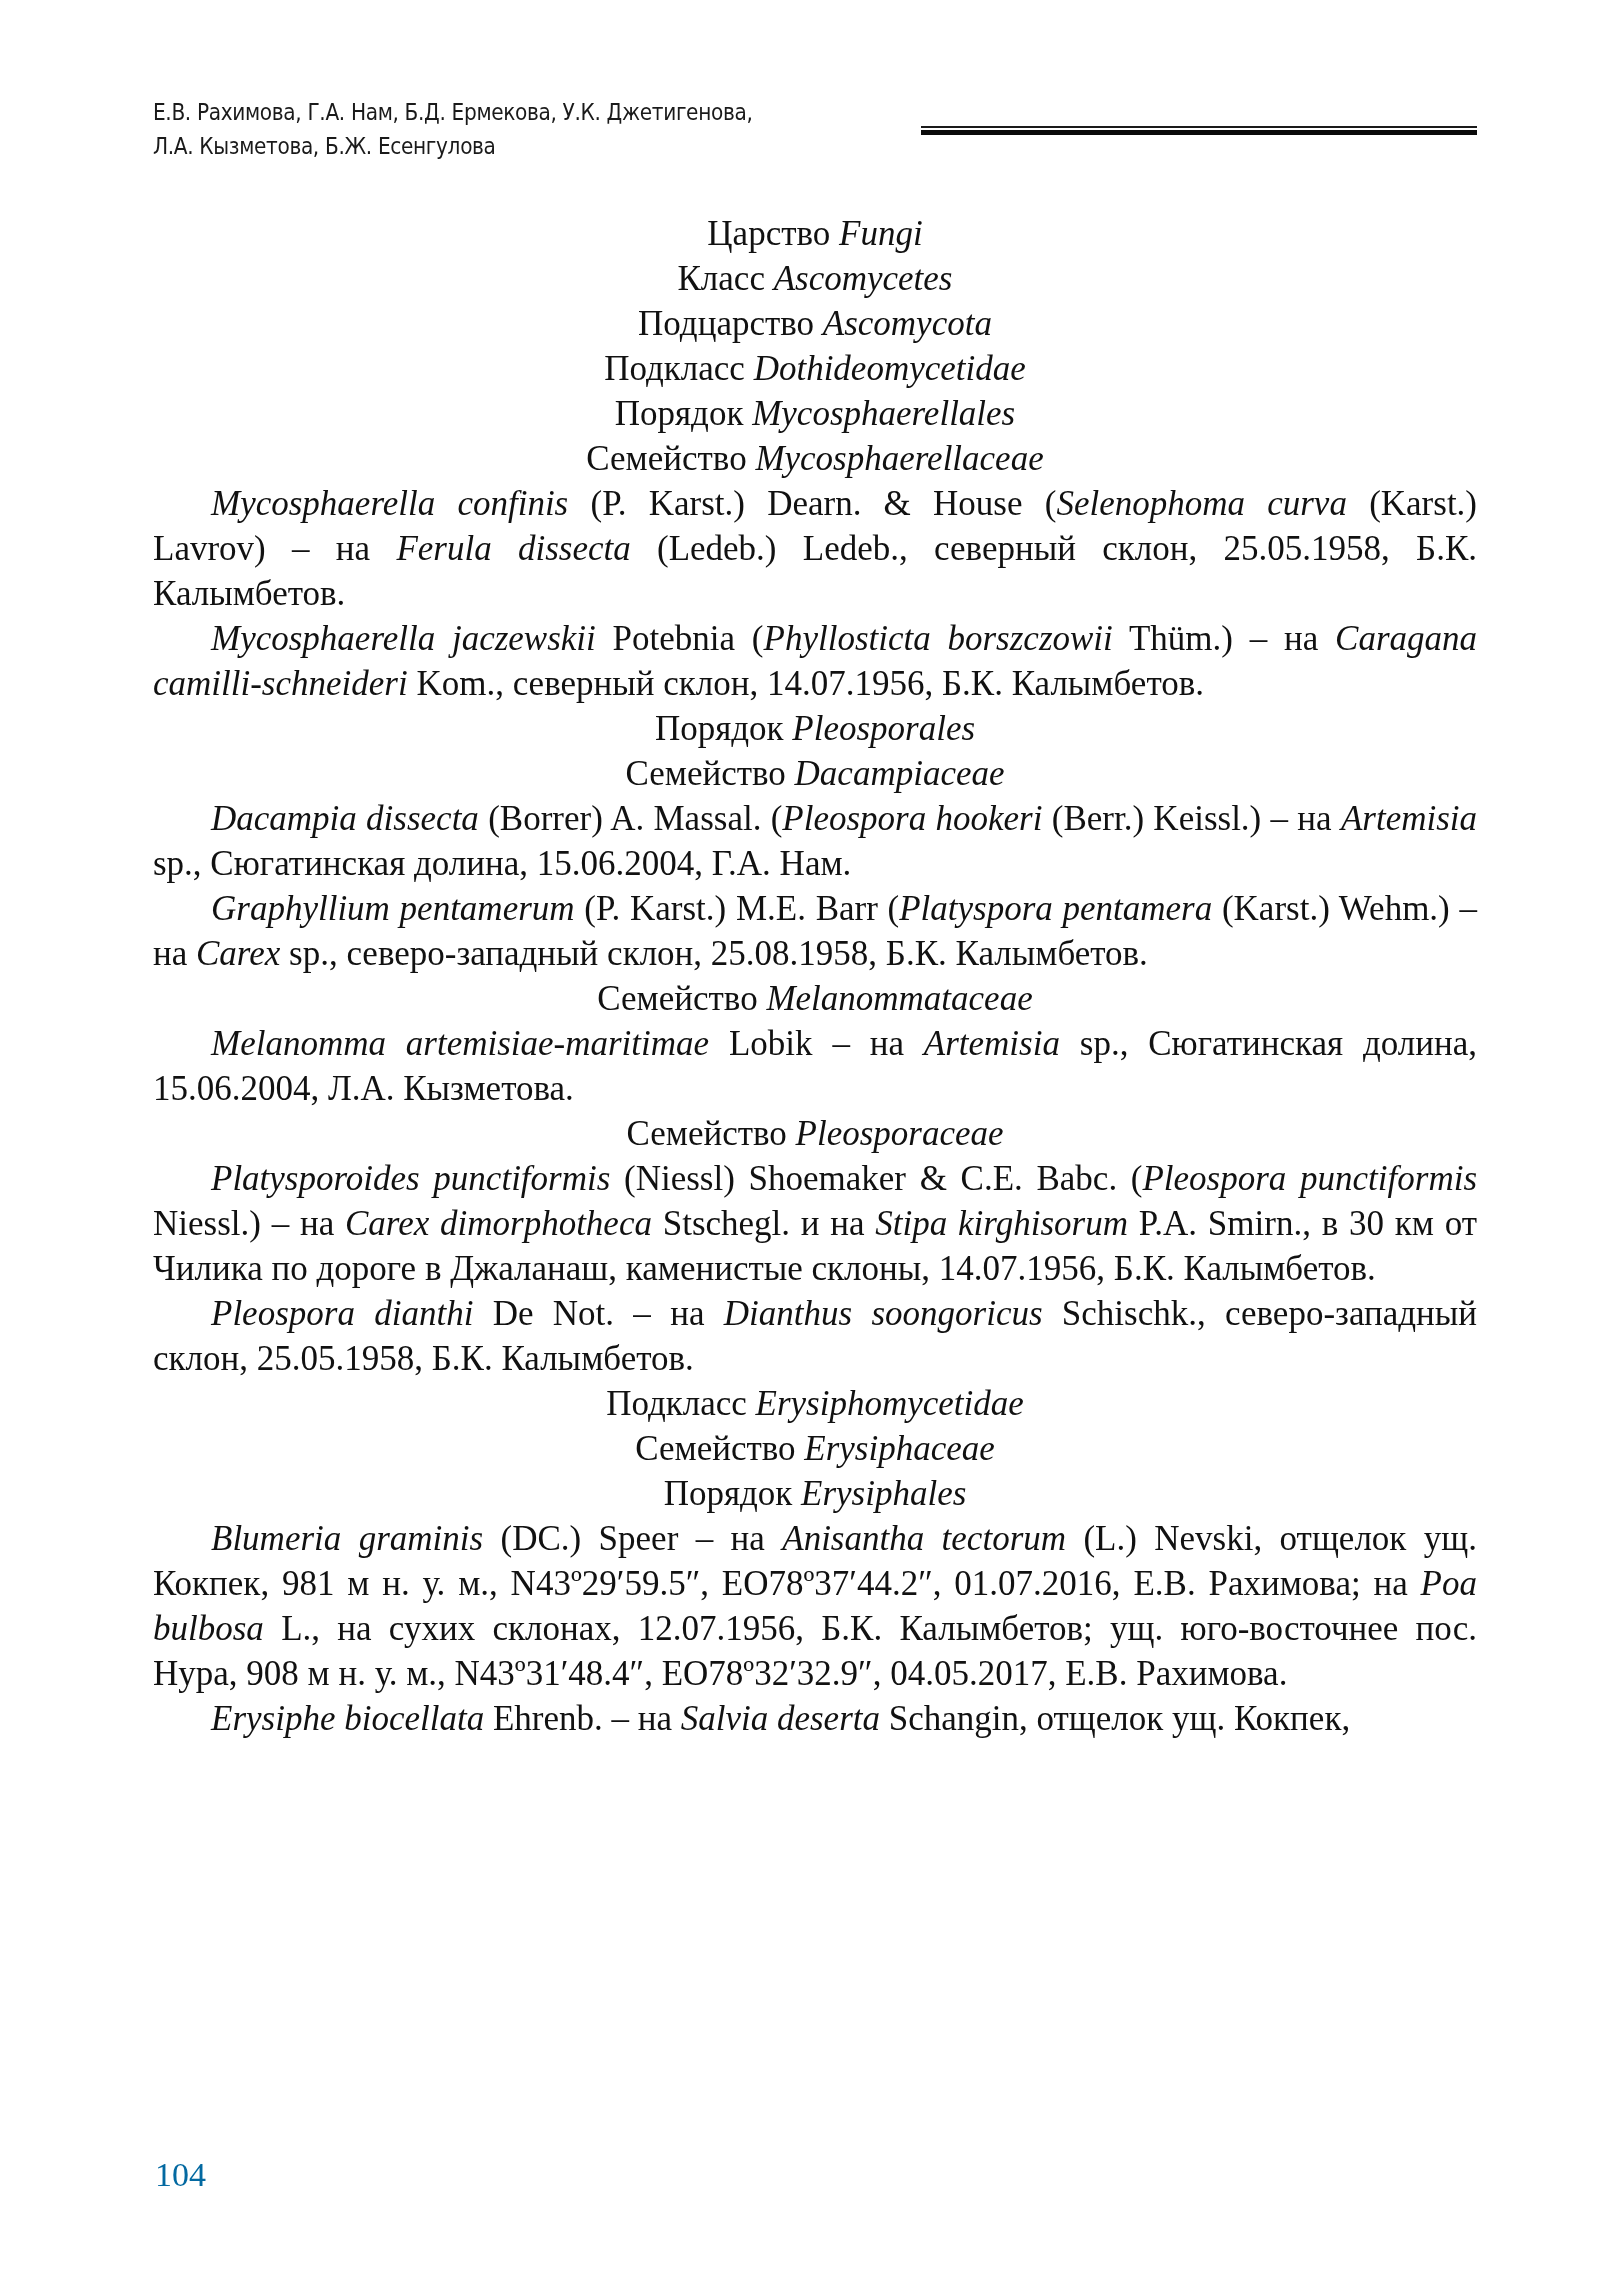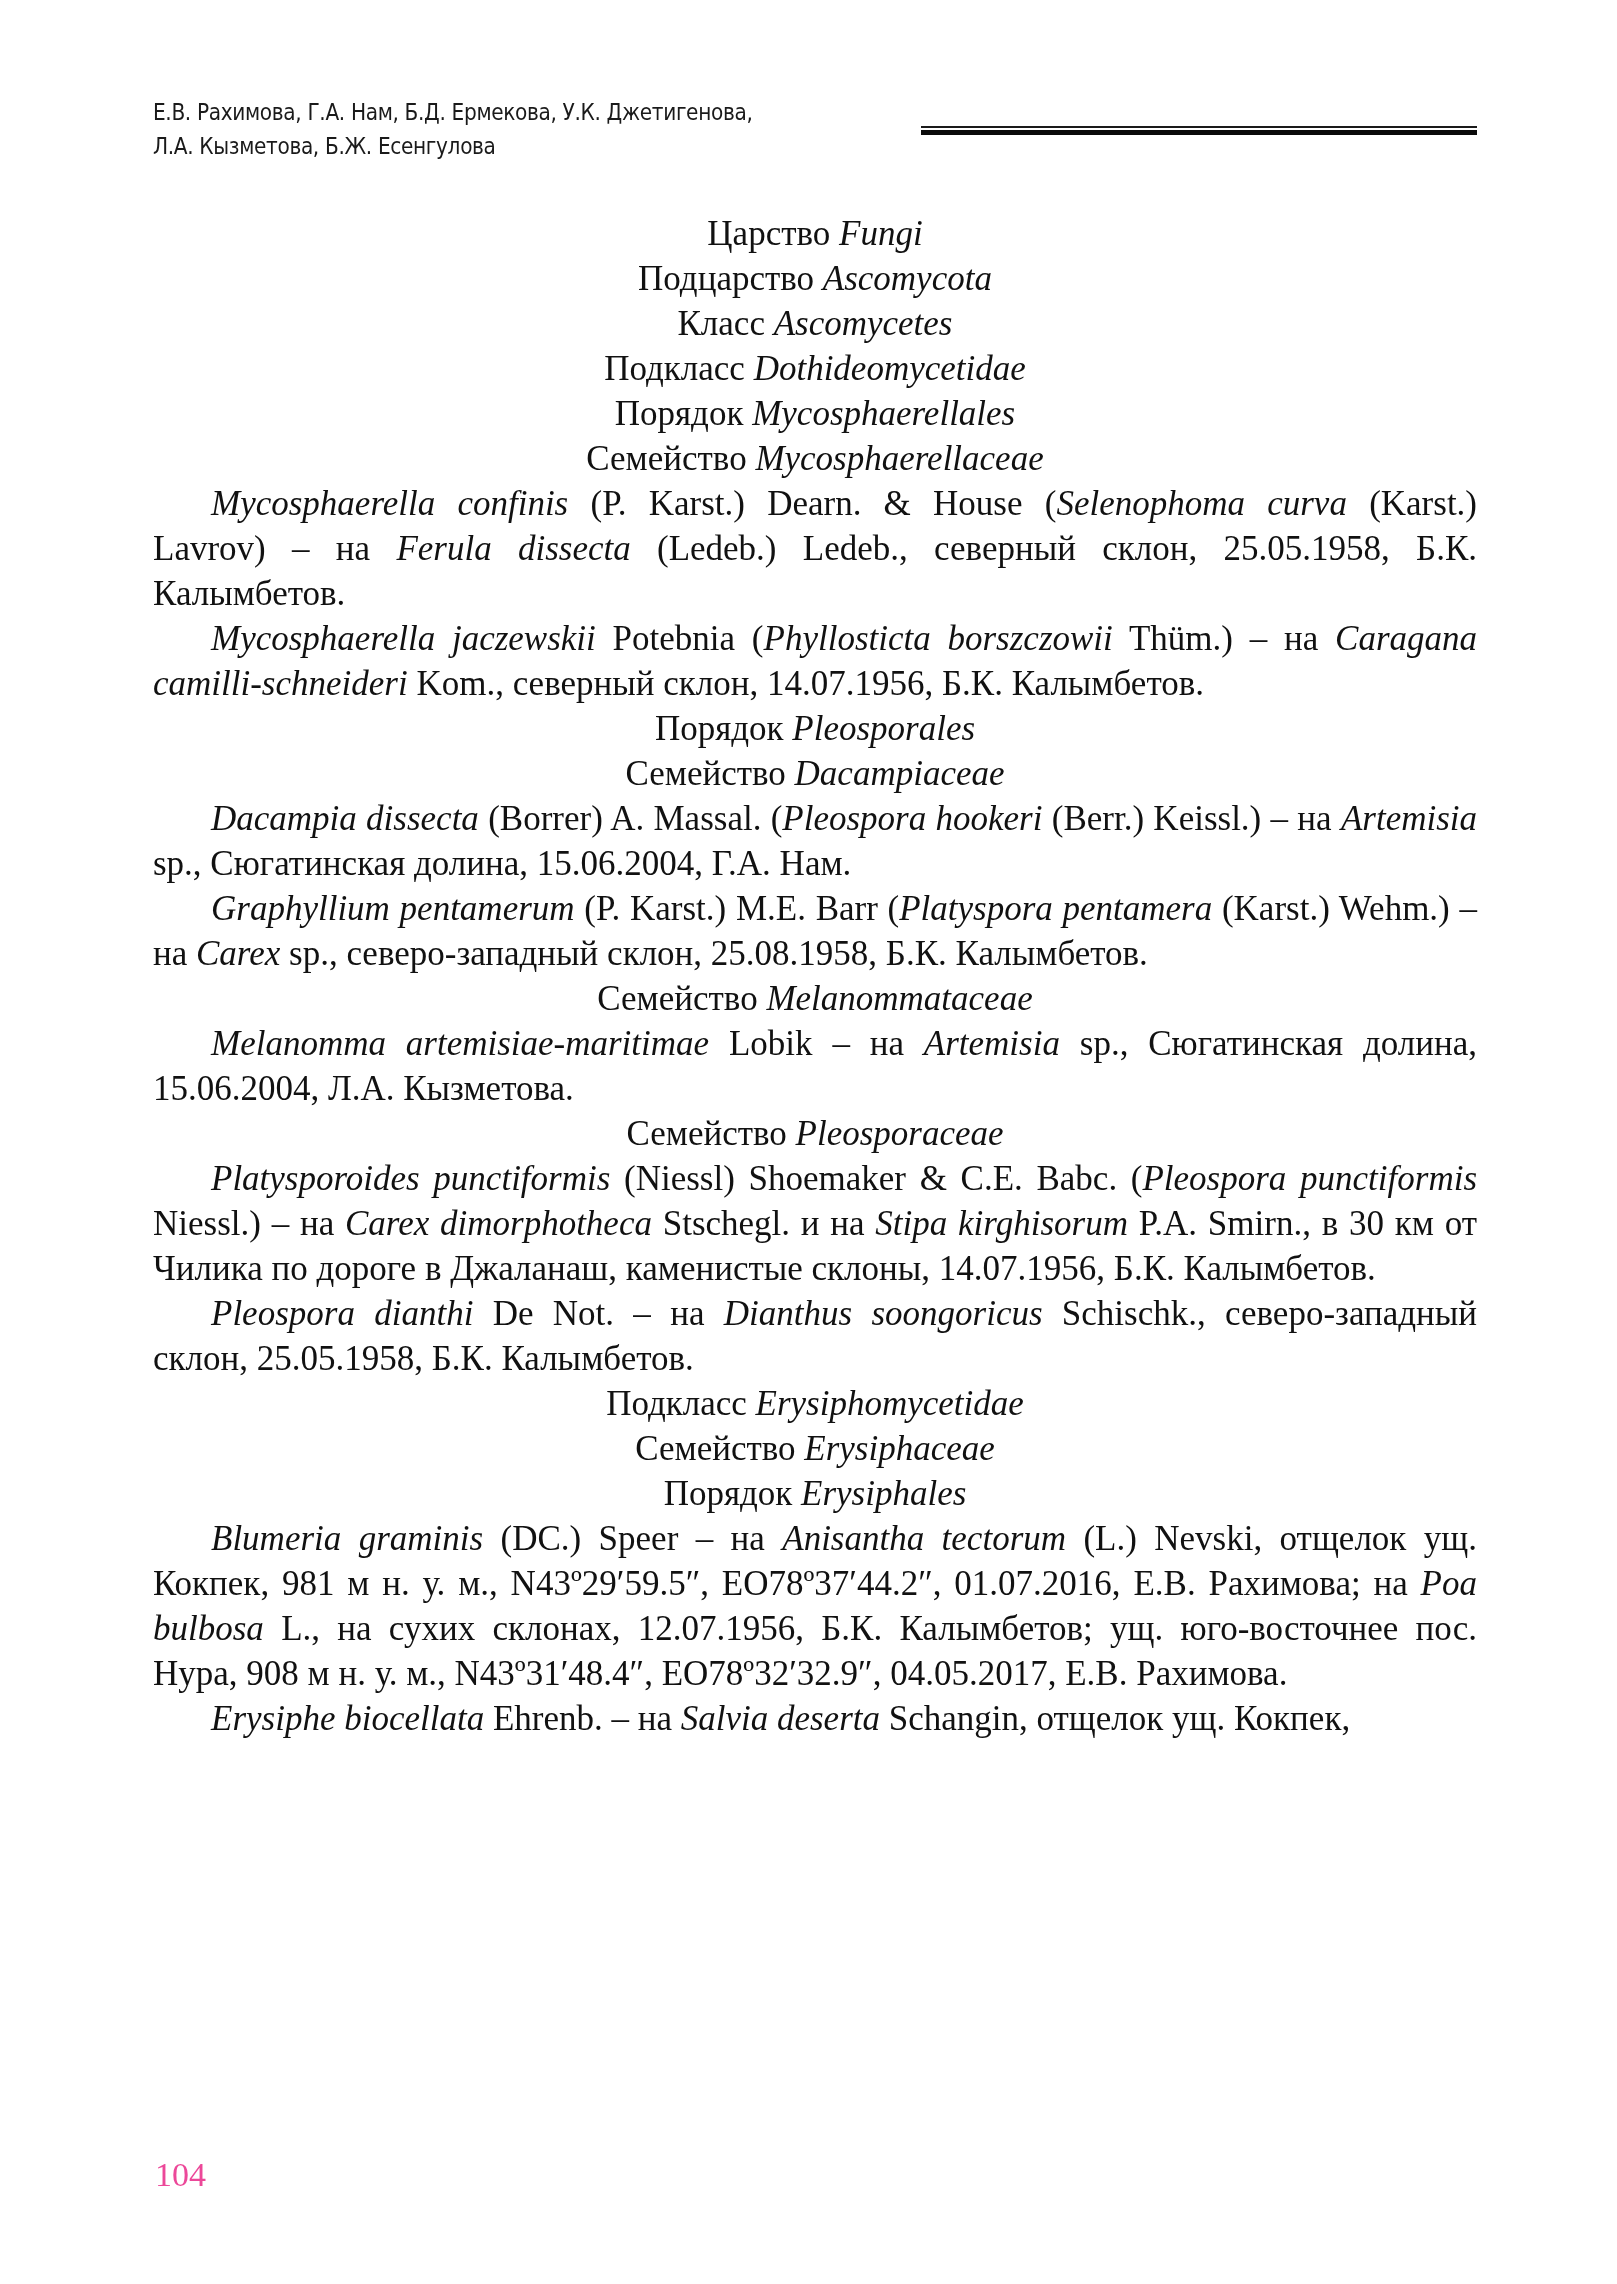--- a/index.html
+++ b/index.html
@@ -16,40 +16,40 @@
   .body-text {
     position: absolute; left: 153px; top: 211px; width: 1324px;
     font-family: "Liberation Serif", serif; font-size: 35px; line-height: 45px;
     color: #111;
   }
   .body-text p { margin: 0; text-align: justify; text-indent: 58px; hyphens: manual; }
   .body-text .center { text-align: center; text-indent: 0; }
   .body-text i { font-style: italic; }
   .page-number {
     position: absolute; left: 155px; top: 2156px;
-    font-family: "Liberation Serif", serif; font-size: 34px; color: #ec4899;
+    font-family: "Liberation Serif", serif; font-size: 34px; color: #0369a1;
   }
 </style>
 </head>
 <body>
 
 <div class="running-head">
   <div>Е.В. Рахимова, Г.А. Нам, Б.Д. Ермекова, У.К. Джетигенова,</div>
   <div>Л.А. Кызметова, Б.Ж. Есенгулова</div>
 </div>
 <div class="head-rule">
   <div class="thin"></div>
   <div class="thick"></div>
 </div>
 
 <div class="body-text">
 
   <p class="center"><span>Царство</span> <i>Fungi</i></p>
+  <p class="center"><span>Класс</span> <i>Ascomycetes</i></p>
   <p class="center"><span>Подцарство</span> <i>Ascomycota</i></p>
-  <p class="center"><span>Класс</span> <i>Ascomycetes</i></p>
   <p class="center"><span>Подкласс</span> <i>Dothideomycetidae</i></p>
   <p class="center"><span>Порядок</span> <i>Mycosphaerellales</i></p>
   <p class="center"><span>Семейство</span> <i>Mycosphaerellaceae</i></p>
 
   <p><i>Mycosphaerella confinis</i><span> (P. Karst.) Dearn. &amp; House (</span><i>Selenophoma curva</i><span> (Karst.) Lavrov) – на </span><i>Ferula dissecta</i><span> (Ledeb.) Ledeb., северный склон, 25.05.1958, Б.К. Калымбетов.</span></p>
 
   <p><i>Mycosphaerella jaczewskii</i><span> Potebnia (</span><i>Phyllosticta borszczowii</i><span> Thüm.) – на </span><i>Caragana camilli-schneideri</i><span> Kom., северный склон, 14.07.1956, Б.К. Калымбетов.</span></p>
 
   <p class="center"><span>Порядок</span> <i>Pleosporales</i></p>
   <p class="center"><span>Семейство</span> <i>Dacampiaceae</i></p>

